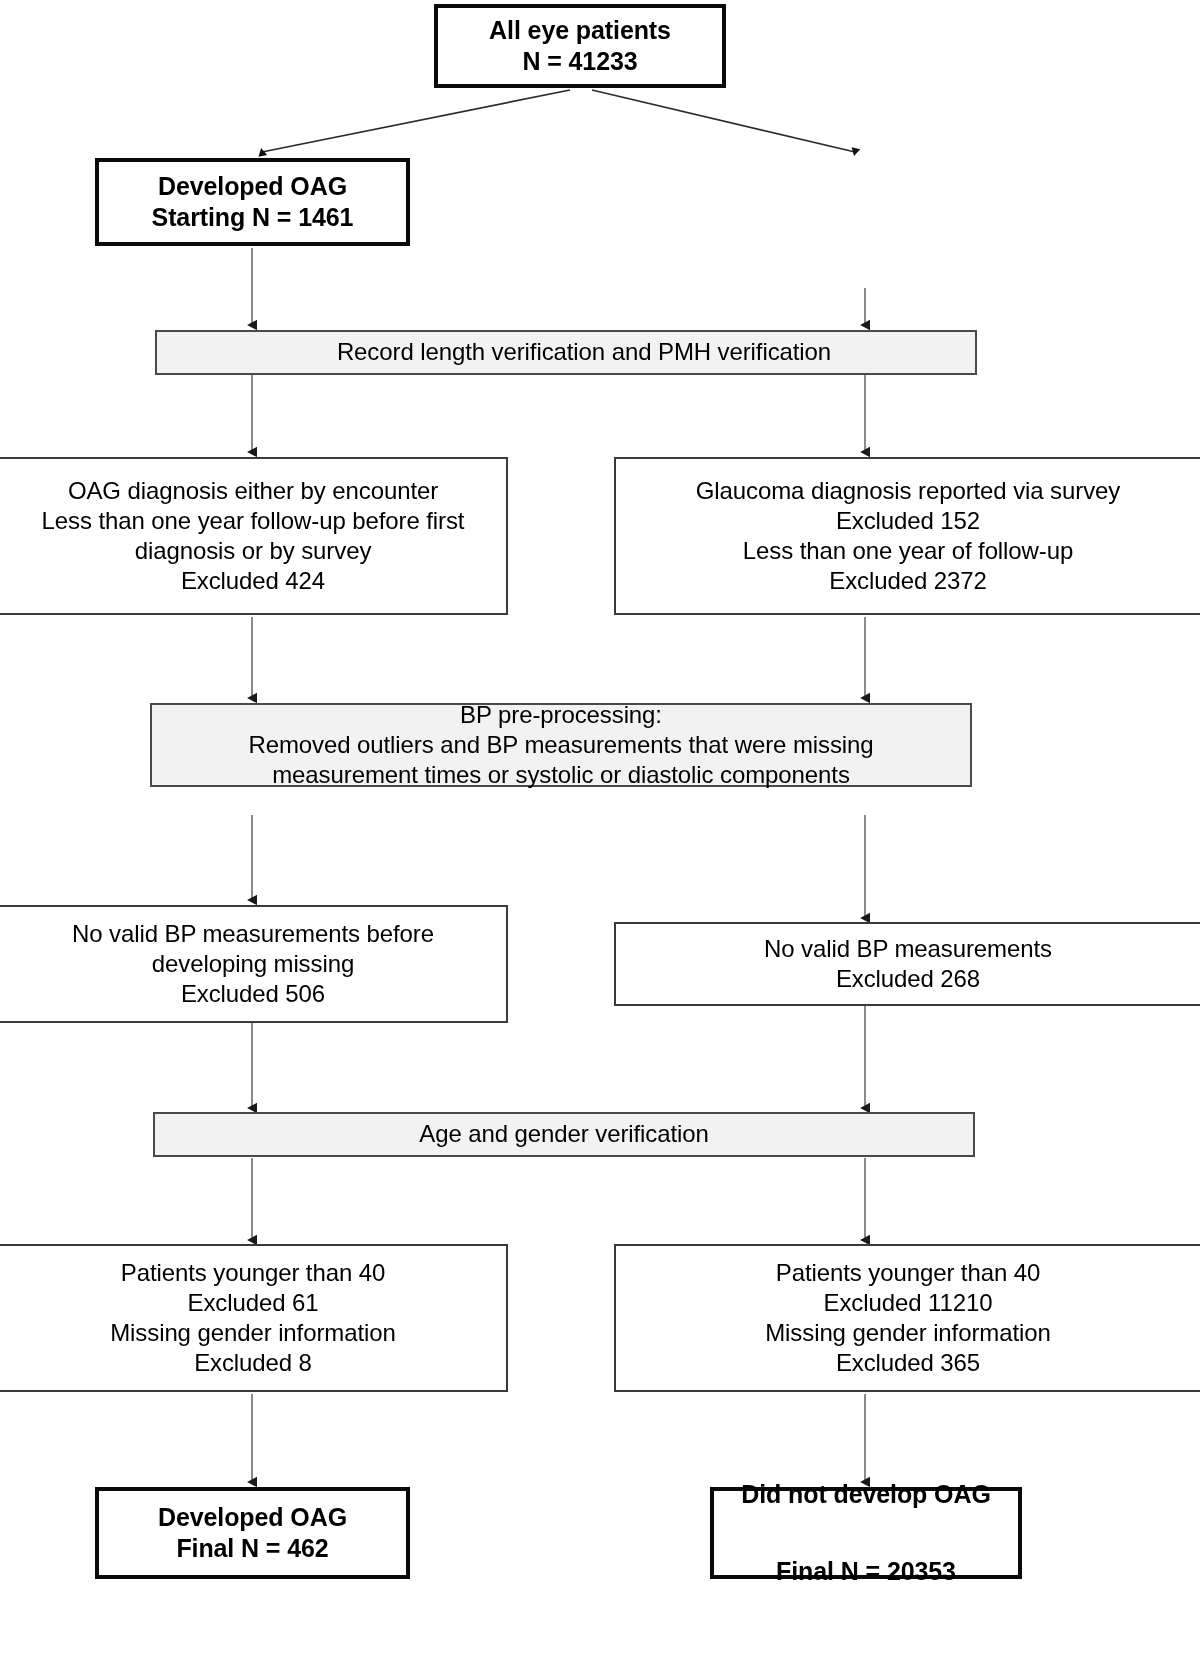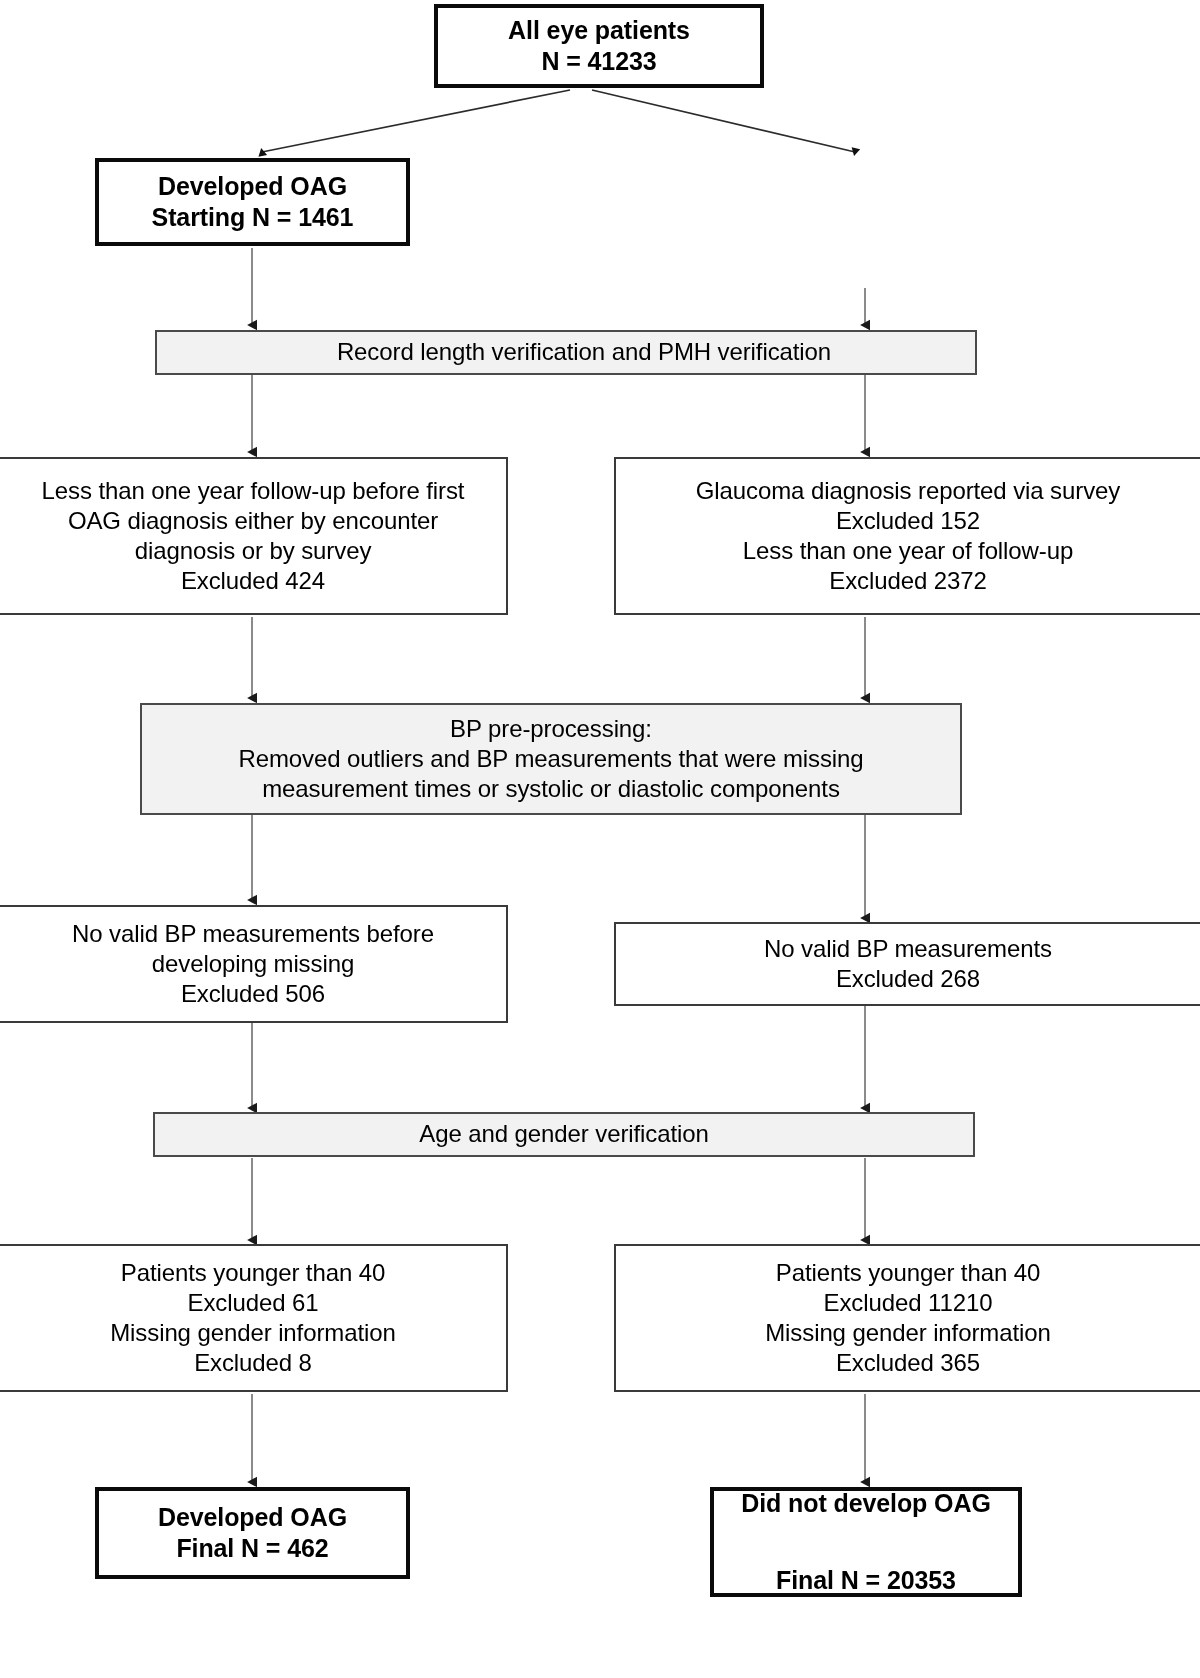--- a/index.html
+++ b/index.html
@@ -99,50 +99,50 @@
 
     <path d="M252,1158 L252,1240" stroke="#6e6e6e" stroke-width="1.6" fill="none" marker-end="url(#arrowGray)"></path>
 
     <path d="M865,1158 L865,1240" stroke="#6e6e6e" stroke-width="1.6" fill="none" marker-end="url(#arrowGray)"></path>
 
     <path d="M252,1394 L252,1482" stroke="#6e6e6e" stroke-width="1.6" fill="none" marker-end="url(#arrowGray)"></path>
 
     <path d="M865,1394 L865,1482" stroke="#6e6e6e" stroke-width="1.6" fill="none" marker-end="url(#arrowGray)"></path>
   </svg>
 
-  <div class="node bold" style="left:434px; top:4px; width:330px; height:84px; font-size:25px;">
+  <div class="node bold" style="left:434px; top:4px; width:292px; height:84px; font-size:25px;">
     <span class="line">All eye patients</span>
     <span class="line">N = 41233</span>
   </div>
 
   <div class="node bold" style="left:95px; top:158px; width:315px; height:88px; font-size:25px;">
     <span class="line">Developed OAG</span>
     <span class="line">Starting N = 1461</span>
   </div>
 
 
   <div class="node band" style="left:155px; top:330px; width:822px; height:45px;padding-left:36px;">
     <span class="line">Record length verification and PMH verification</span>
   </div>
 
   <div class="node thin" style="left:-2px; top:457px; width:510px; height:158px;">
+    <span class="line">OAG diagnosis either by encounter</span>
     <span class="line">Less than one year follow-up before first</span>
-    <span class="line">OAG diagnosis either by encounter</span>
     <span class="line">diagnosis or by survey</span>
     <span class="line">Excluded 424</span>
   </div>
 
   <div class="node thin" style="left:614px; top:457px; width:588px; height:158px;">
     <span class="line">Glaucoma diagnosis reported via survey</span>
     <span class="line">Excluded 152</span>
     <span class="line">Less than one year of follow-up</span>
     <span class="line">Excluded 2372</span>
   </div>
 
-  <div class="node band" style="left:140px; top:703px; width:822px; height:112px;">
+  <div class="node band" style="left:150px; top:703px; width:822px; height:84px;">
     <span class="line">BP pre-processing:</span>
     <span class="line">Removed outliers and BP measurements that were missing</span>
     <span class="line">measurement times or systolic or diastolic components</span>
   </div>
 
   <div class="node thin" style="left:-2px; top:905px; width:510px; height:118px;">
     <span class="line">No valid BP measurements before</span>
     <span class="line">developing missing</span>
     <span class="line">Excluded 506</span>
   </div>
@@ -168,18 +168,18 @@
     <span class="line">Excluded 11210</span>
     <span class="line">Missing gender information</span>
     <span class="line">Excluded 365</span>
   </div>
 
   <div class="node bold" style="left:95px; top:1487px; width:315px; height:92px; font-size:25px;">
     <span class="line">Developed OAG</span>
     <span class="line">Final N = 462</span>
   </div>
 
-  <div class="node bold" style="left:710px; top:1487px; width:312px; height:110px; font-size:25px;gap:45px;">
+  <div class="node bold" style="left:710px; top:1487px; width:312px; height:92px; font-size:25px;gap:45px;">
     <span class="line">Did not develop OAG</span>
     <span class="line">Final N = 20353</span>
   </div>
 
 </div>
 
 </body></html>

